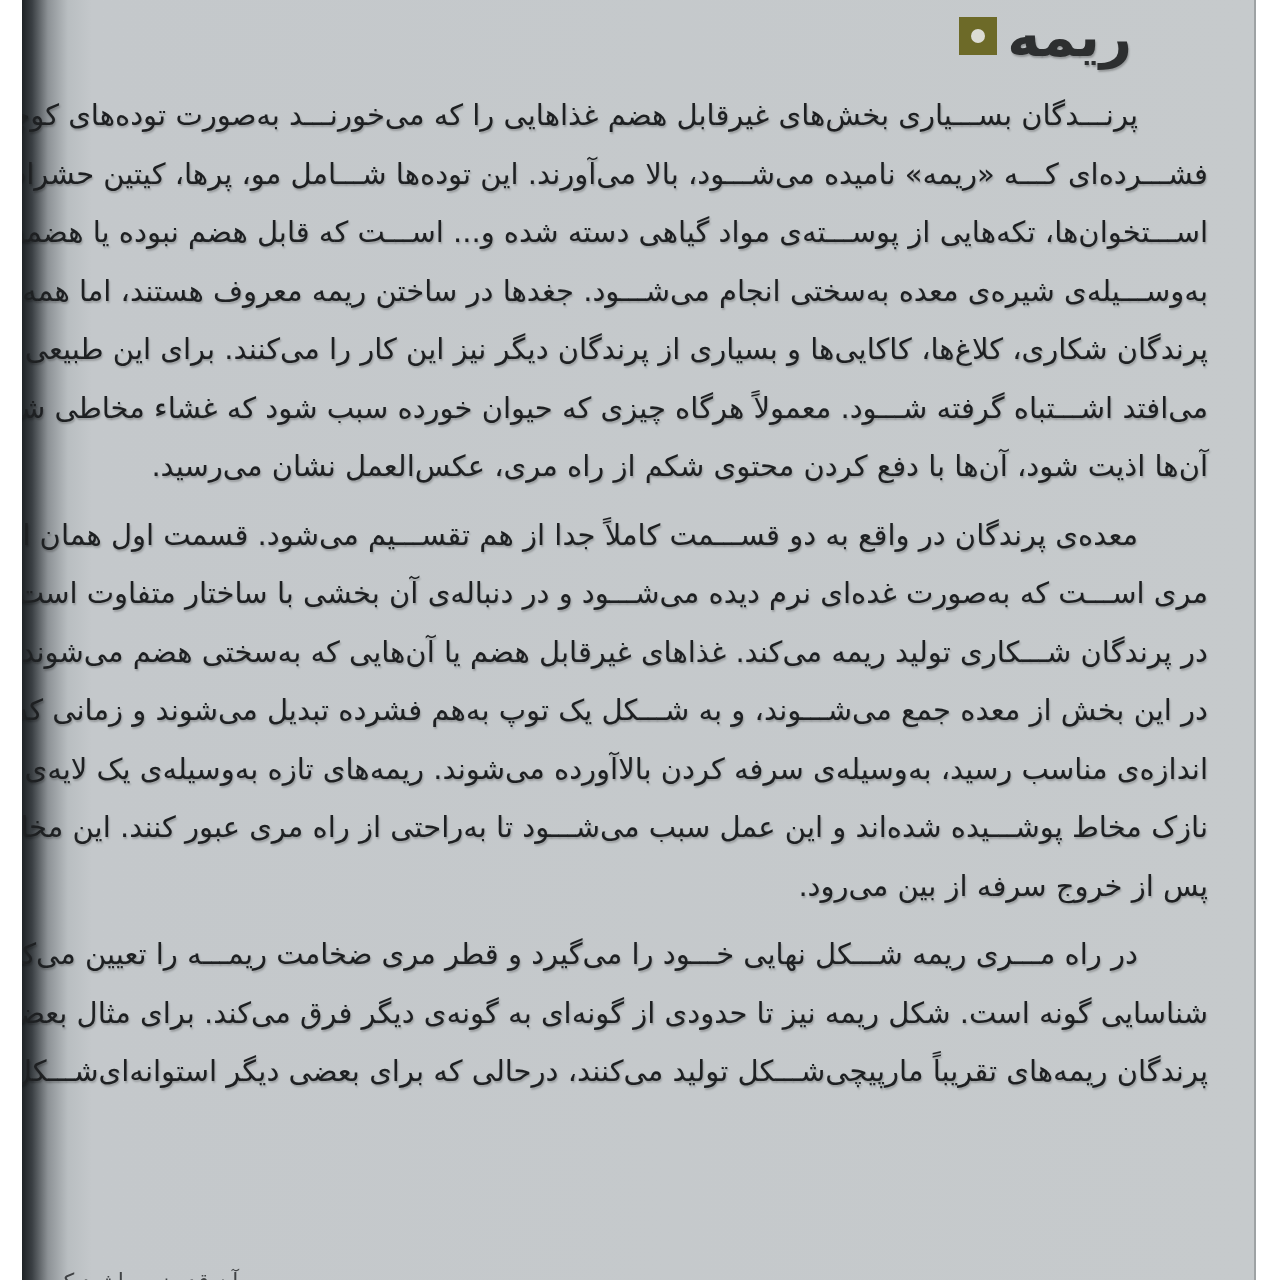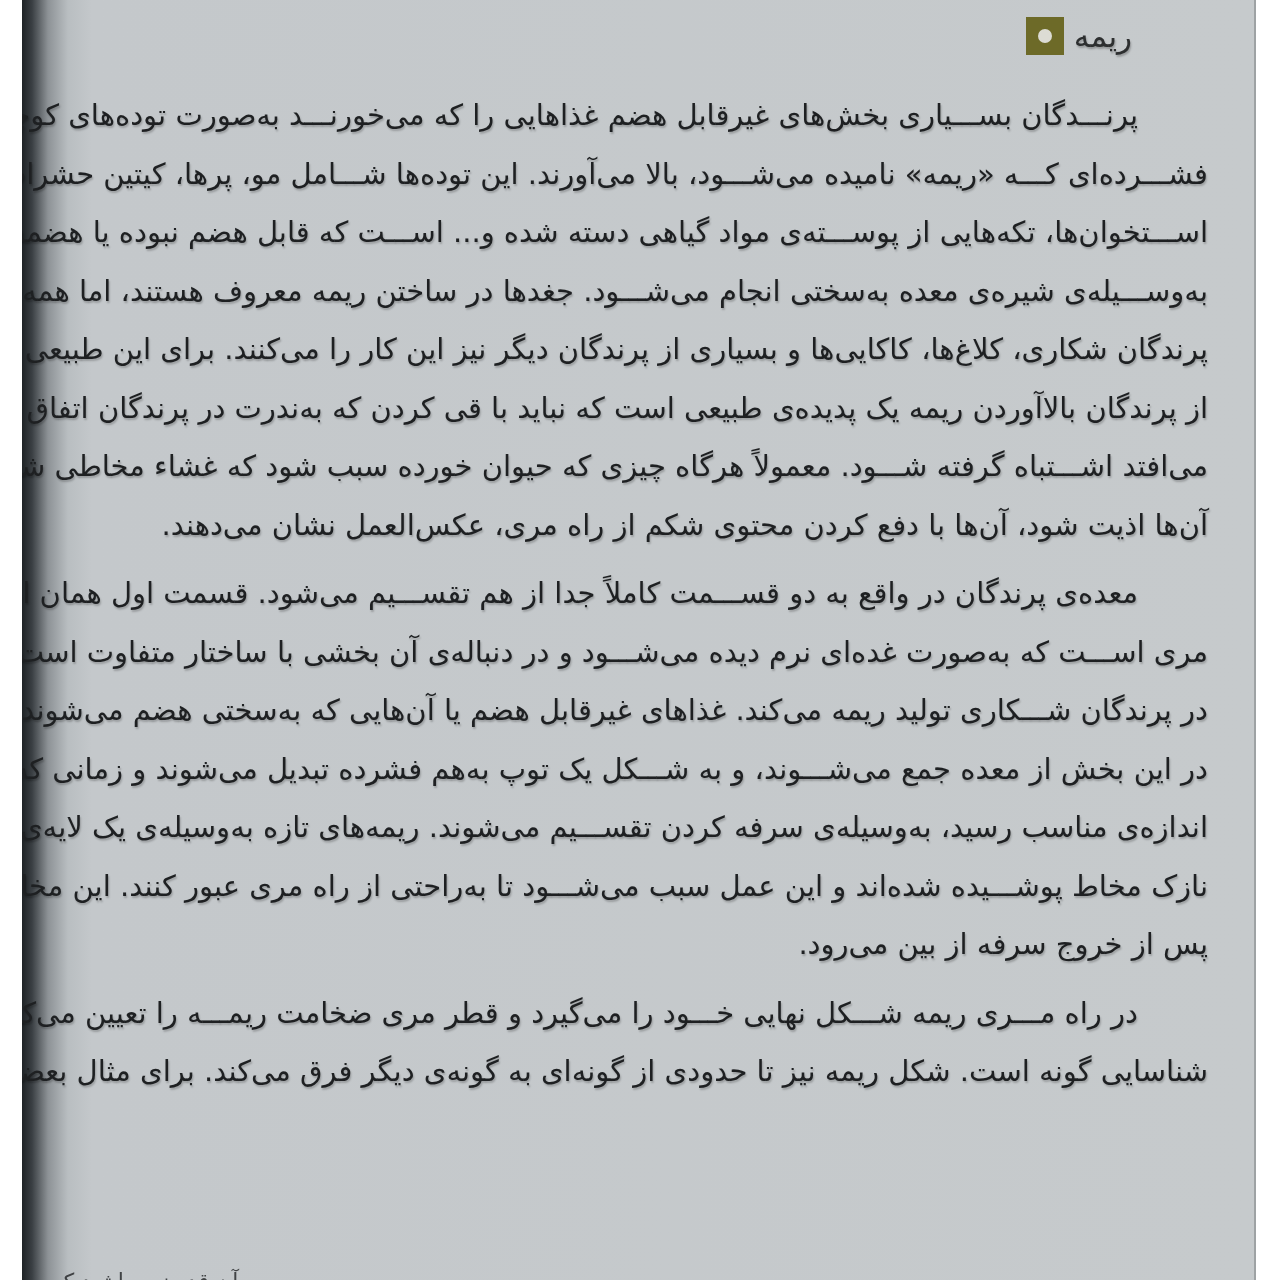--- a/index.html
+++ b/index.html
@@ -22,21 +22,21 @@
       direction: rtl;
     }
     .marker {
       width: 38px; height: 38px; background: #6d6a28; position: relative;
     }
     .marker::after {
       content: ""; position: absolute; left: 12px; top: 12px; width: 14px; height: 14px;
       border-radius: 50%; background: #dcdcd4;
     }
     .title {
-      font-size: 31px; font-weight: normal; color: #2d2f30;
+      font-size: 56px; font-weight: bold; color: #2d2f30;
       font-family: "DejaVu Sans", sans-serif;
       text-shadow: 1px 2px 2px rgba(0,0,0,0.25);
       text-align: right;
     }
     .body-text {
       position: absolute; top: 86px; left: 20px; right: 48px;
       direction: rtl; text-align: justify;
       font-size: 29px; line-height: 58.5px; color: #1e2022;
       text-shadow: 1px 2px 2px rgba(0,0,0,0.22);
     }
@@ -60,32 +60,32 @@
     <span class="title">ریمه</span>
   </div>
 
   <div class="body-text">
 
     <span class="line indent">پرنـــدگان بســـیاری بخش‌های غیرقابل هضم غذاهایی را که می‌خورنـــد به‌صورت توده‌های کوچک</span>
     <span class="line">فشـــرده‌ای کـــه «ریمه» نامیده می‌شـــود، بالا می‌آورند. این توده‌ها شـــامل مو، پرها، کیتین حشرات،</span>
     <span class="line">اســـتخوان‌ها، تکه‌هایی از پوســـته‌ی مواد گیاهی دسته شده و... اســـت که قابل هضم نبوده یا هضمشان</span>
     <span class="line">به‌وســـیله‌ی شیره‌ی معده به‌سختی انجام می‌شـــود. جغدها در ساختن ریمه معروف هستند، اما همه‌ی</span>
     <span class="line">پرندگان شکاری، کلاغ‌ها، کاکایی‌ها و بسیاری از پرندگان دیگر نیز این کار را می‌کنند. برای این طبیعی</span>
-    <span class="line">از پرندگان بالاآوردن ریمه یک پدیده‌ی طبیعی است که نباید با قی کردن که به‌ندرت در پرندگان اتفاق</span>
     <span class="line">می‌افتد اشـــتباه گرفته شـــود. معمولاً هرگاه چیزی که حیوان خورده سبب شود که غشاء مخاطی شکم</span>
-    <span class="line">آن‌ها اذیت شود، آن‌ها با دفع کردن محتوی شکم از راه مری، عکس‌العمل نشان می‌دهند.</span>
+    <span class="line">آن‌ها اذیت شود، آن‌ها با دفع کردن محتوی شکم از راه مری، عکس‌العمل نشان می‌رسید.</span>
     <div class="para-gap"></div>
 
     <span class="line indent">معده‌ی پرندگان در واقع به دو قســـمت کاملاً جدا از هم تقســـیم می‌شود. قسمت اول همان ادامه‌ی</span>
     <span class="line">مری اســـت که به‌صورت غده‌ای نرم دیده می‌شـــود و در دنباله‌ی آن بخشی با ساختار متفاوت است که</span>
     <span class="line">در پرندگان شـــکاری تولید ریمه می‌کند. غذاهای غیرقابل هضم یا آن‌هایی که به‌سختی هضم می‌شوند</span>
     <span class="line">در این بخش از معده جمع می‌شـــوند، و به شـــکل یک توپ به‌هم فشرده تبدیل می‌شوند و زمانی که به</span>
-    <span class="line">اندازه‌ی مناسب رسید، به‌وسیله‌ی سرفه کردن تقســـیم می‌شوند. ریمه‌های تازه به‌وسیله‌ی یک لایه‌ی</span>
+    <span class="line">اندازه‌ی مناسب رسید، به‌وسیله‌ی سرفه کردن بالاآورده می‌شوند. ریمه‌های تازه به‌وسیله‌ی یک لایه‌ی</span>
     <span class="line">نازک مخاط پوشـــیده شده‌اند و این عمل سبب می‌شـــود تا به‌راحتی از راه مری عبور کنند. این مخاط</span>
     <span class="line">پس از خروج سرفه از بین می‌رود.</span>
     <div class="para-gap"></div>
 
     <span class="line indent">در راه مـــری ریمه شـــکل نهایی خـــود را می‌گیرد و قطر مری ضخامت ریمـــه را تعیین می‌کند. یک</span>
     <span class="line">شناسایی گونه است. شکل ریمه نیز تا حدودی از گونه‌ای به گونه‌ی دیگر فرق می‌کند. برای مثال بعضی</span>
+    <span class="line">پرندگان ریمه‌های تقریباً مارپیچی‌شـــکل تولید می‌کنند، درحالی که برای بعضی دیگر استوانه‌ای‌شـــکل</span>
   </div>
 
   <div class="bottom-cut">... آ‌ن قدر نرم باشـد که</div>
 </div>
 
 </body></html>

